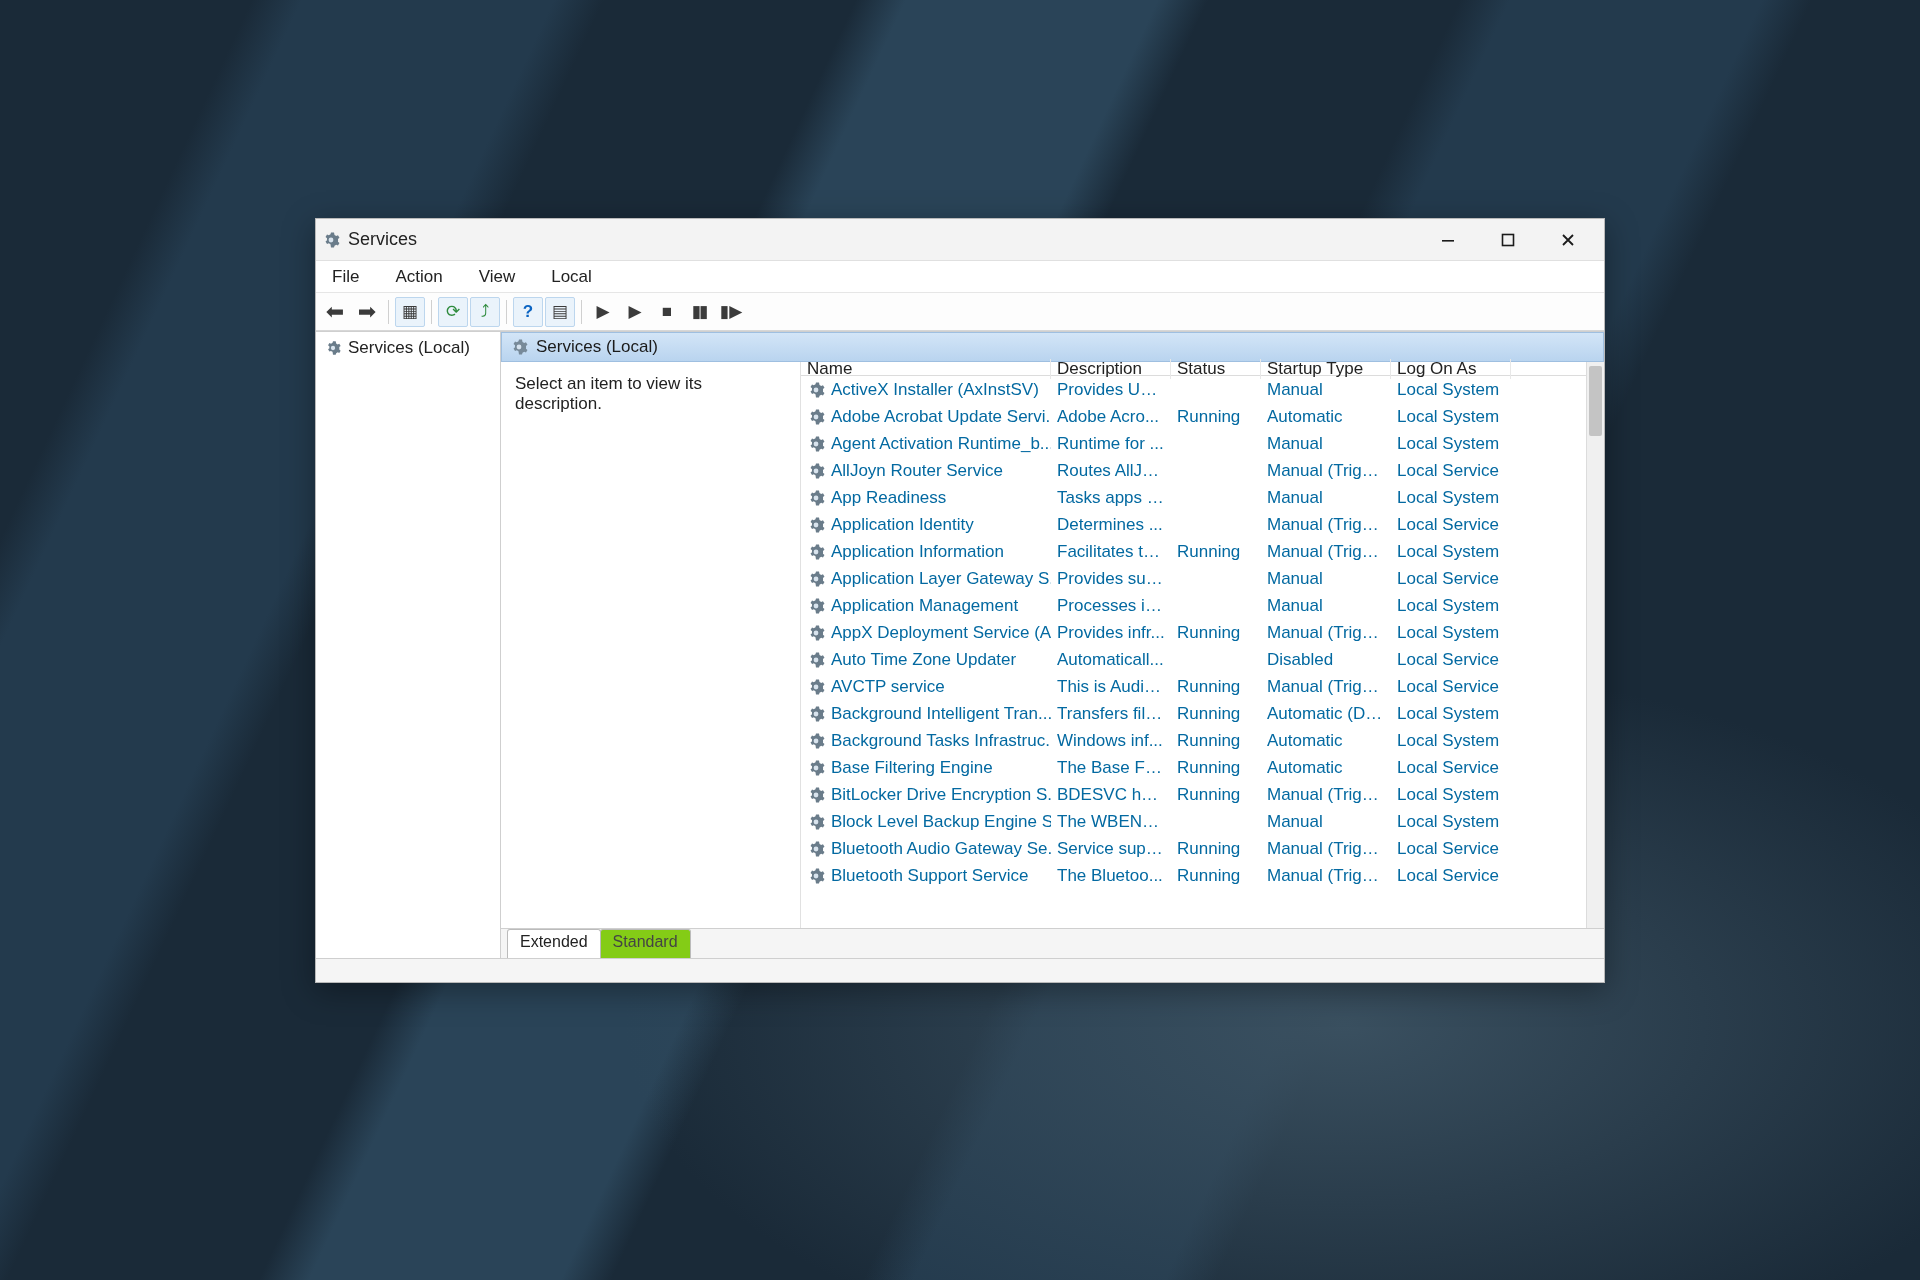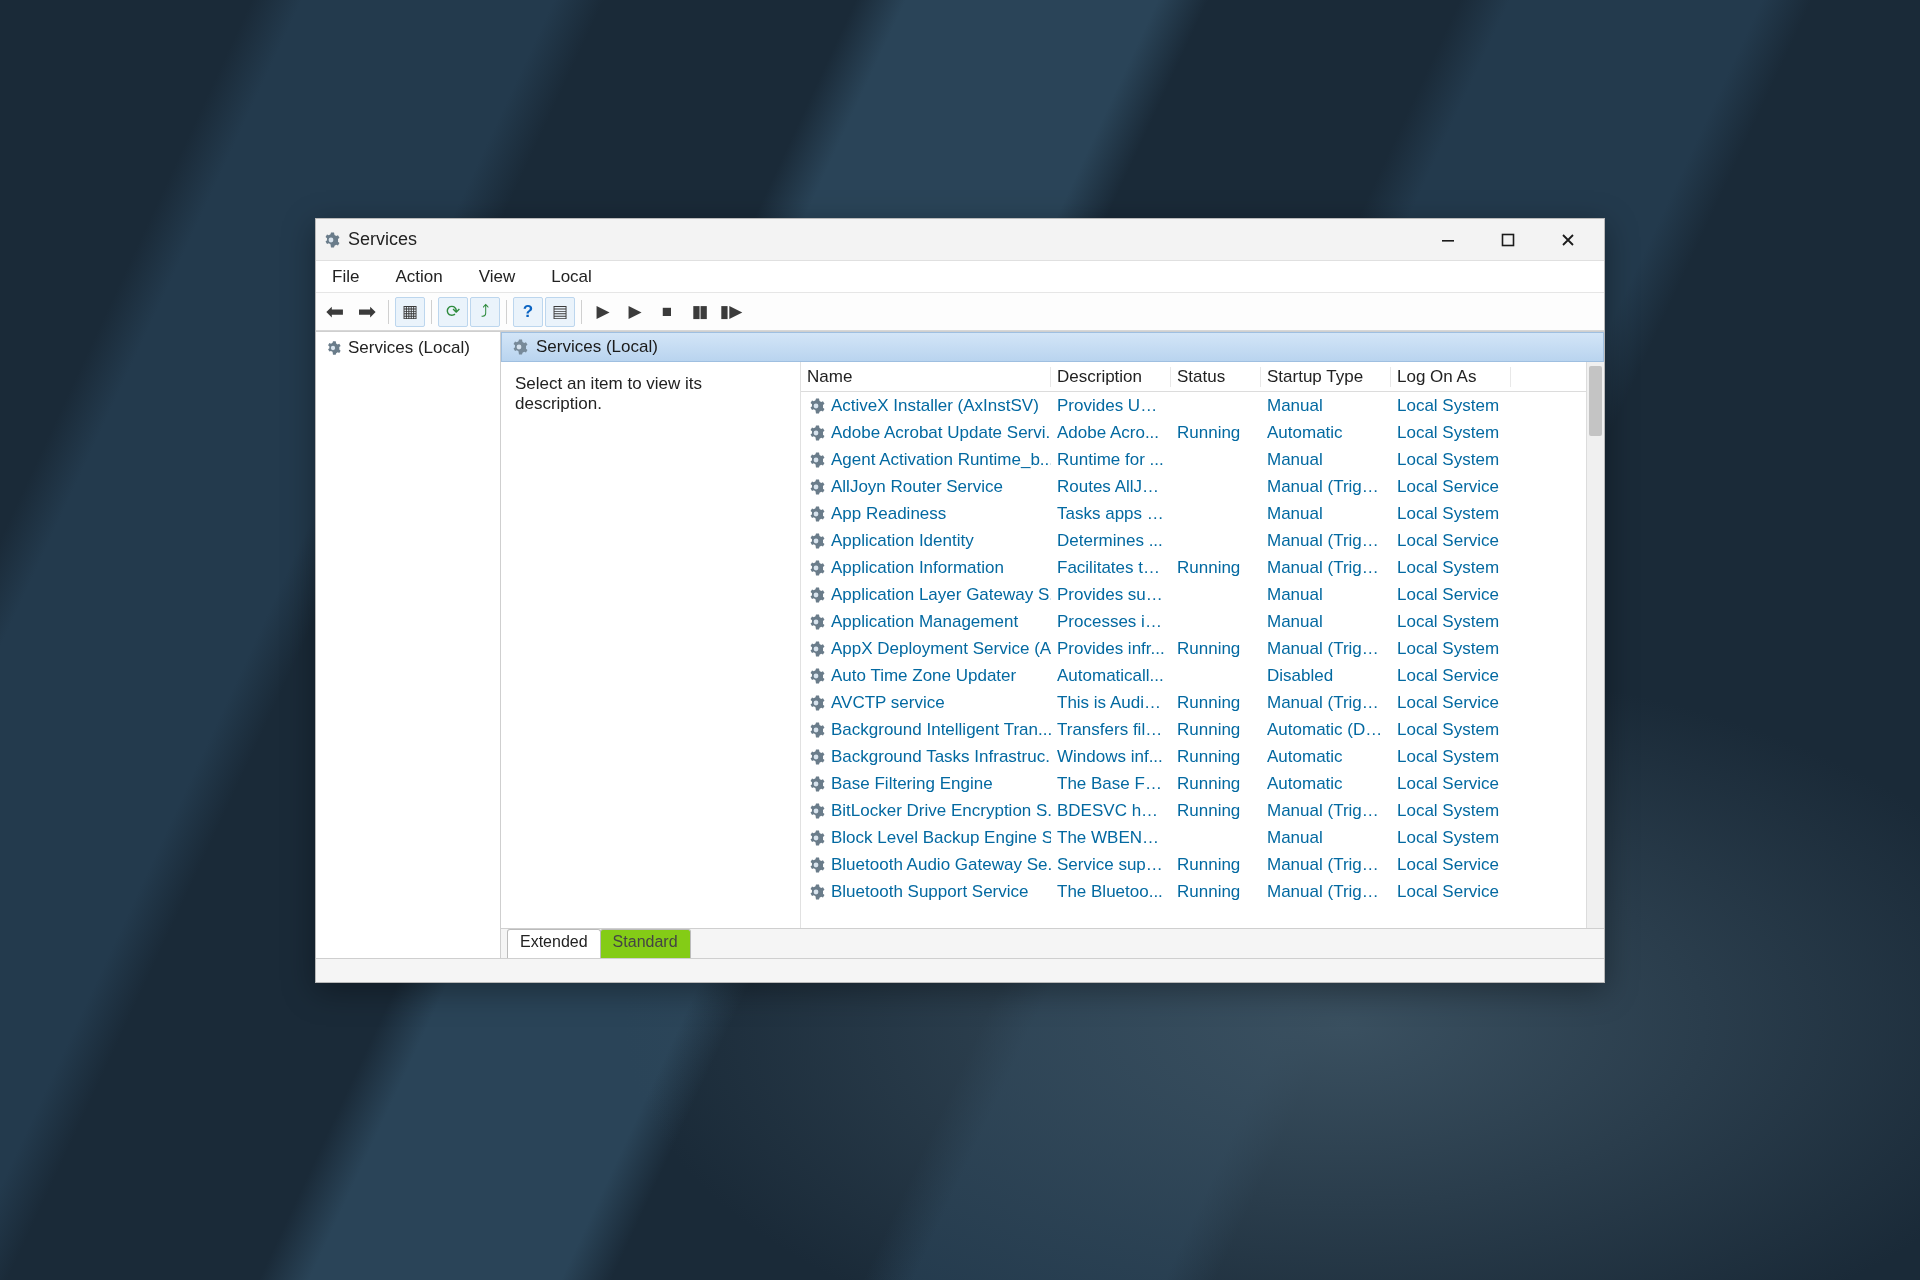--- a/index.html
+++ b/index.html
@@ -106,21 +106,21 @@
     border-right:1px solid #e1e1e1;
   }
 
   .listwrap { flex:1; display:flex; flex-direction:column; min-width:0; }
   .list-header, .row {
     display:grid;
     grid-template-columns: 250px 120px 90px 130px 120px;
     align-items:center;
     font-size:17px;
   }
-  .list-header { height:30px; border-bottom:1px solid #dcdcdc; color:#222; }
+  .list-header { height:14px; border-bottom:1px solid #dcdcdc; color:#222; }
   .list-header > div { padding:0 6px; border-right:1px solid #e8e8e8; white-space:nowrap; overflow:hidden; text-overflow:ellipsis;}
   .rows { flex:1; overflow:hidden; }
   .row { height:27px; color:#0369a1; }
   .row > div { padding:0 6px; white-space:nowrap; overflow:hidden; text-overflow:ellipsis; }
   .namecell { display:flex; align-items:center; gap:6px; }
 
   .vscroll {
     width: 18px; height: 100%; background:#f0f0f0; border-left:1px solid #dcdcdc;
     position:relative;
   }

